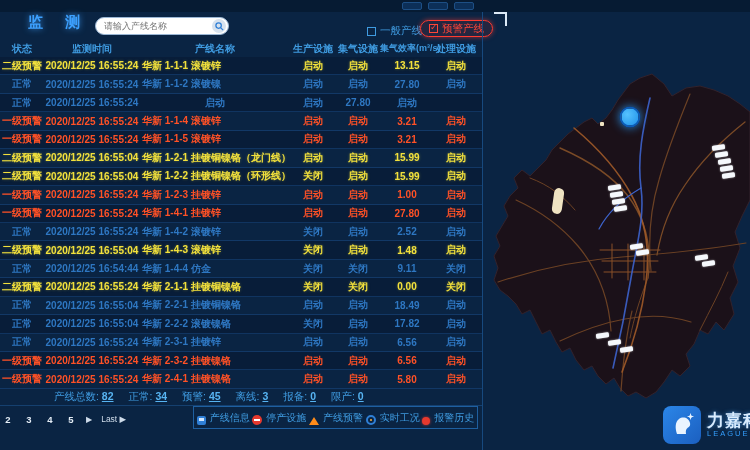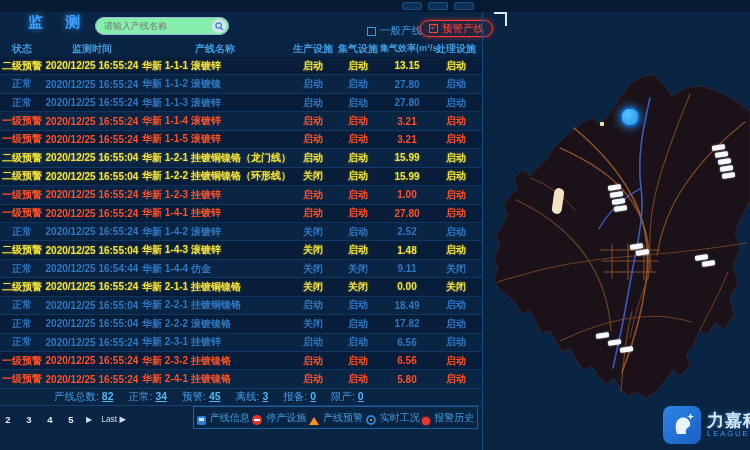--- a/index.html
+++ b/index.html
@@ -13,21 +13,21 @@
   
   .top-strip { position:absolute; left:0; top:0; width:750px; height:12px; background:#061b33; }
   .top-tab { position:absolute; top:2px; width:20px; height:8px; border:1px solid #1d4f85; background:#0c2f58; border-radius:2px; }
   .page-title {
     position:absolute; left:28px; top:13px;
     font-size:15px; font-weight:bold; letter-spacing:9px; color:#3da1ff;
     text-shadow:0 0 6px rgba(61,161,255,.8);
   }
   .search-wrap {
     position:absolute; left:95px; top:17px; width:134px; height:18px;
-    background:#86efac; border:1px solid #9ab6d4; border-radius:9px;
+    background:#ffffff; border:1px solid #9ab6d4; border-radius:9px;
     display:flex; align-items:center; padding:0 2px 0 8px;
   }
   .search-wrap input {
     flex:1; border:none; outline:none; background:transparent;
     font-size:9px; color:#55606c; font-family:"Liberation Sans",sans-serif;
     min-width:0;
   }
   .search-btn {
     width:14px; height:14px; border-radius:50%; background:#d7e2ee;
     display:flex; align-items:center; justify-content:center; cursor:pointer; flex:0 0 auto;
@@ -166,21 +166,20 @@
         <span class="c-time">2020/12/25 16:55:24</span>
         <span class="c-name">华新 1-1-2 滚镀镍</span>
         <span class="c-prod">启动</span>
         <span class="c-gas">启动</span>
         <span class="c-eff">27.80</span>
         <span class="c-treat">启动</span>
       </div>
       <div class="trow lv-normal">
         <span class="c-status">正常</span>
         <span class="c-time">2020/12/25 16:55:24</span>
-        <span class="c-name">华新 1-1-3 滚镀锌</span>
         <span class="c-prod">启动</span>
         <span class="c-gas">启动</span>
         <span class="c-eff">27.80</span>
         <span class="c-treat">启动</span>
       </div>
       <div class="trow lv-warn1">
         <span class="c-status">一级预警</span>
         <span class="c-time">2020/12/25 16:55:24</span>
         <span class="c-name">华新 1-1-4 滚镀锌</span>
         <span class="c-prod">启动</span>

